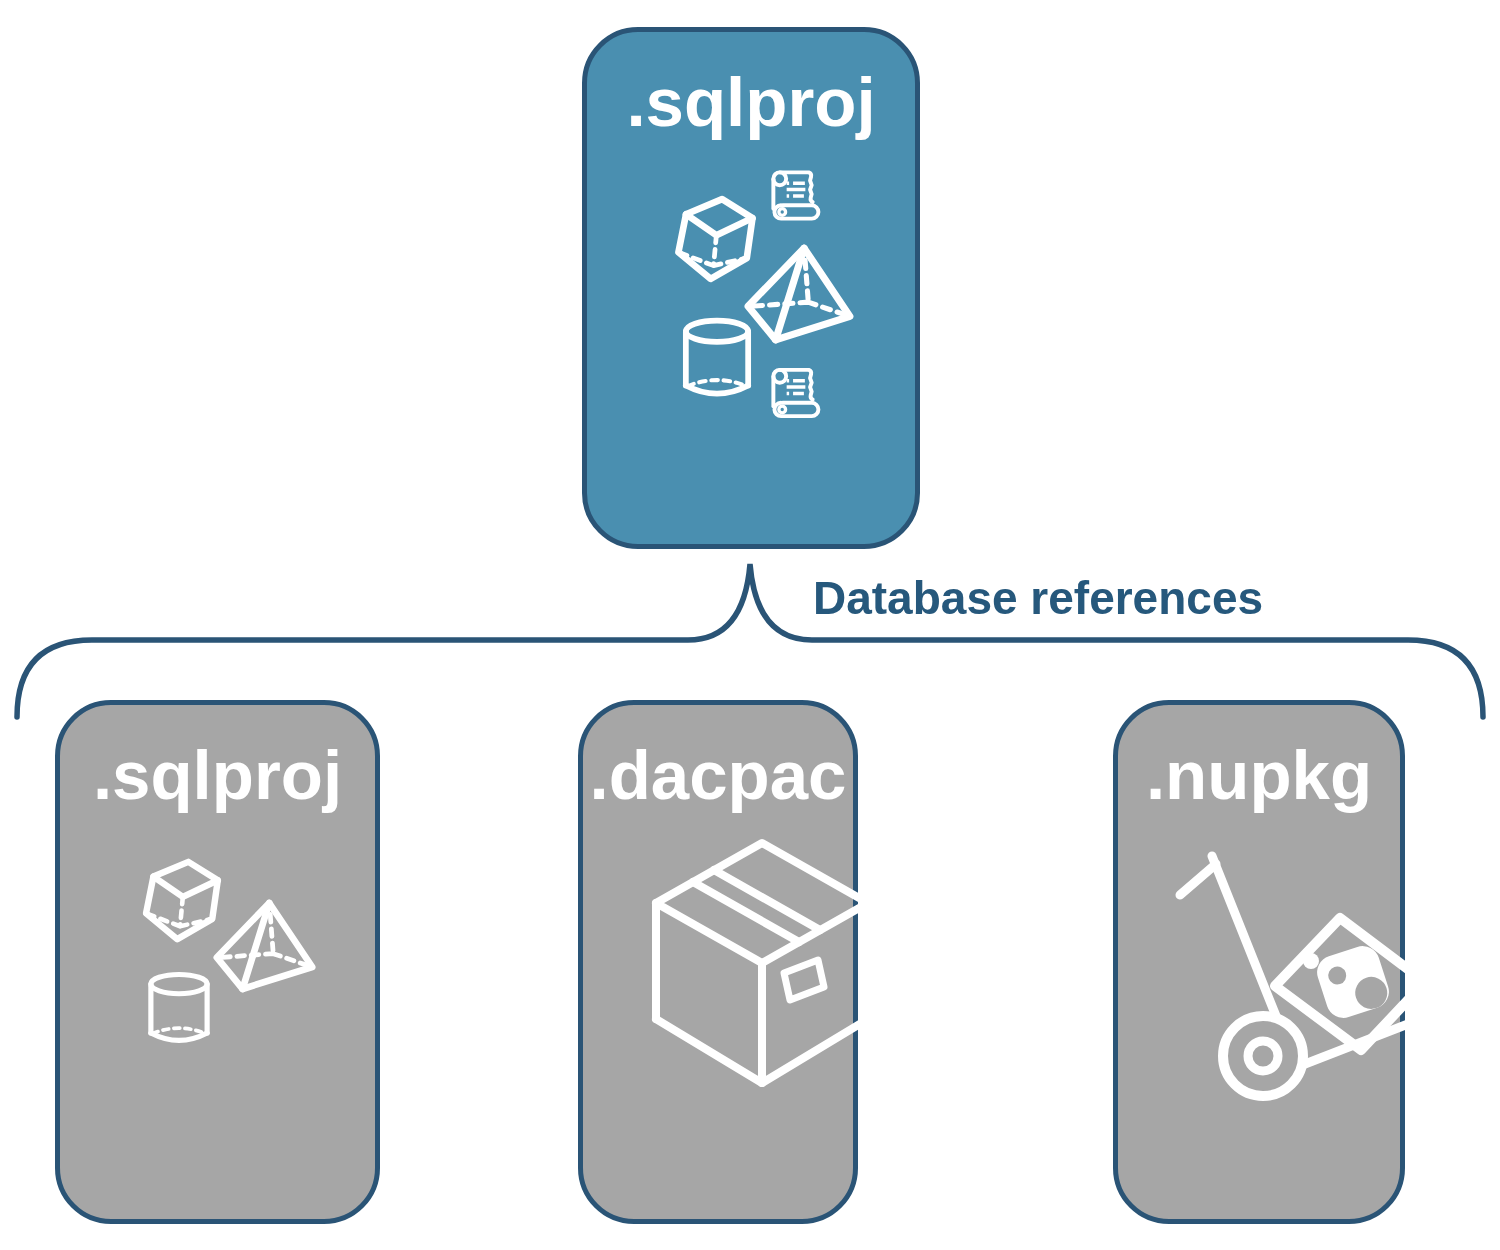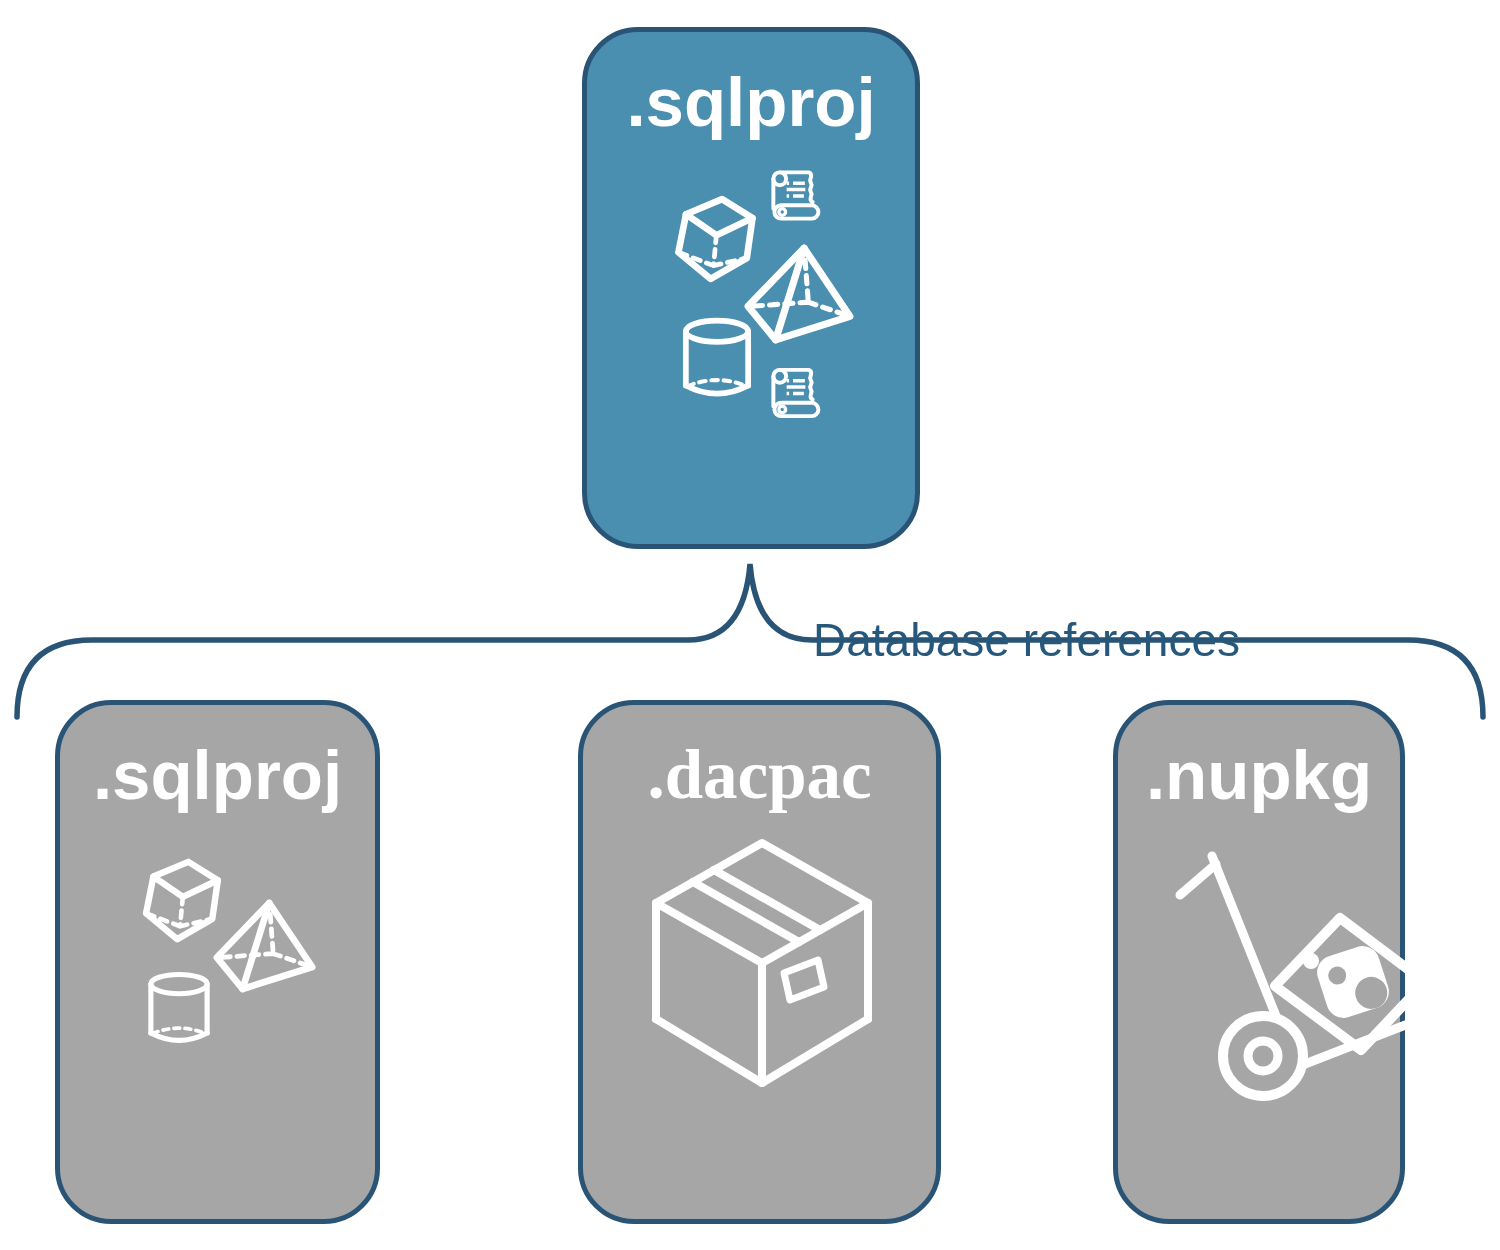--- a/index.html
+++ b/index.html
@@ -16,21 +16,21 @@
   }
   .node--parent{
     left:582px;top:27px;width:338px;height:522px;
     background:var(--parent-fill,#4a8fb0);
   }
   .node--child{
     top:700px;height:524px;
     background:var(--child-fill,#a6a6a6);
   }
   .node--child-0{left:55px;width:325px;}
-  .node--child-1{left:578px;width:363px;font-family:Liberation Serif, serif;}
+  .node--child-1{left:578px;width:280px;}
   .node--child-2{left:1113px;width:292px;text-decoration:underline;}
   .node-title{
     margin-top:36px;
     text-align:center;
     color:#ffffff;
     font-weight:bold;
     font-size:69px;
     letter-spacing:0px;
     line-height:1;
   }
@@ -38,25 +38,24 @@
   svg{display:block;overflow:visible;}
   .brace{
     position:absolute;left:0;top:0;width:1500px;height:1250px;
     color:var(--outline,#2a5476);
     pointer-events:none;
   }
   .connector-label{
     position:absolute;
     left:813px;top:575px;
     font-size:46px;
-    font-weight:normal;
+    font-weight:bold;
     color:var(--label-text,#26587c);
     line-height:1;
     white-space:nowrap;
-    margin-top:42px;
   }
 </style>
 </head>
 <body style="background: rgb(255, 255, 255);">
 
 <div class="node node--parent">
   <div class="node-title">.sqlproj</div>
 
   <div class="icon" style="left:80px;top:158px;width:95px;height:98px;">
     <svg viewBox="0 0 100 100" width="95" height="98" fill="none" stroke="currentColor" stroke-linejoin="round" stroke-linecap="round">

